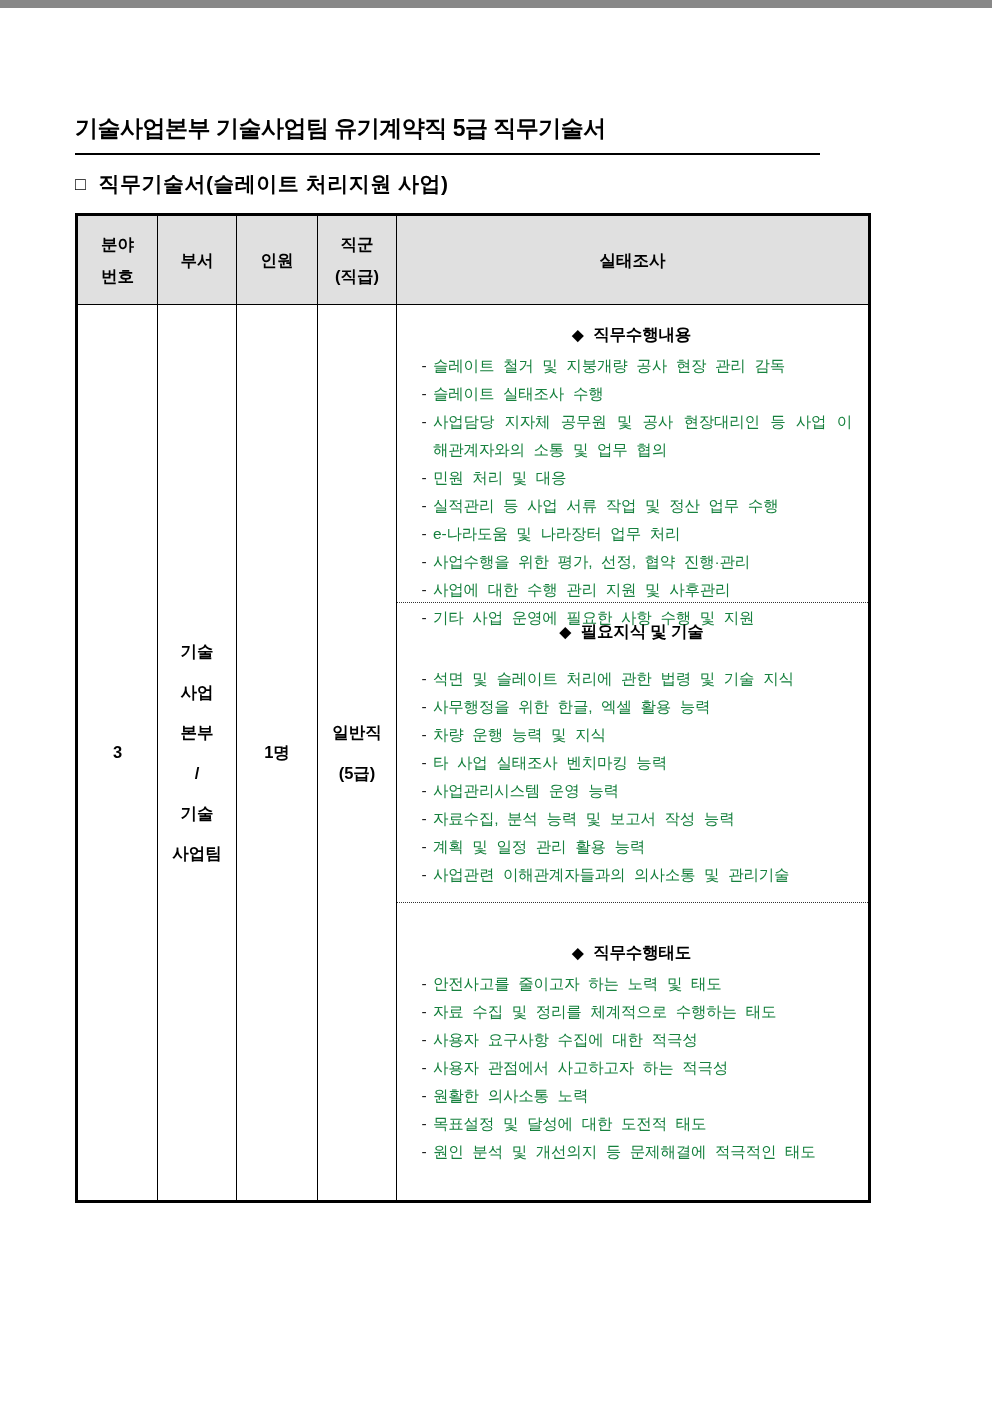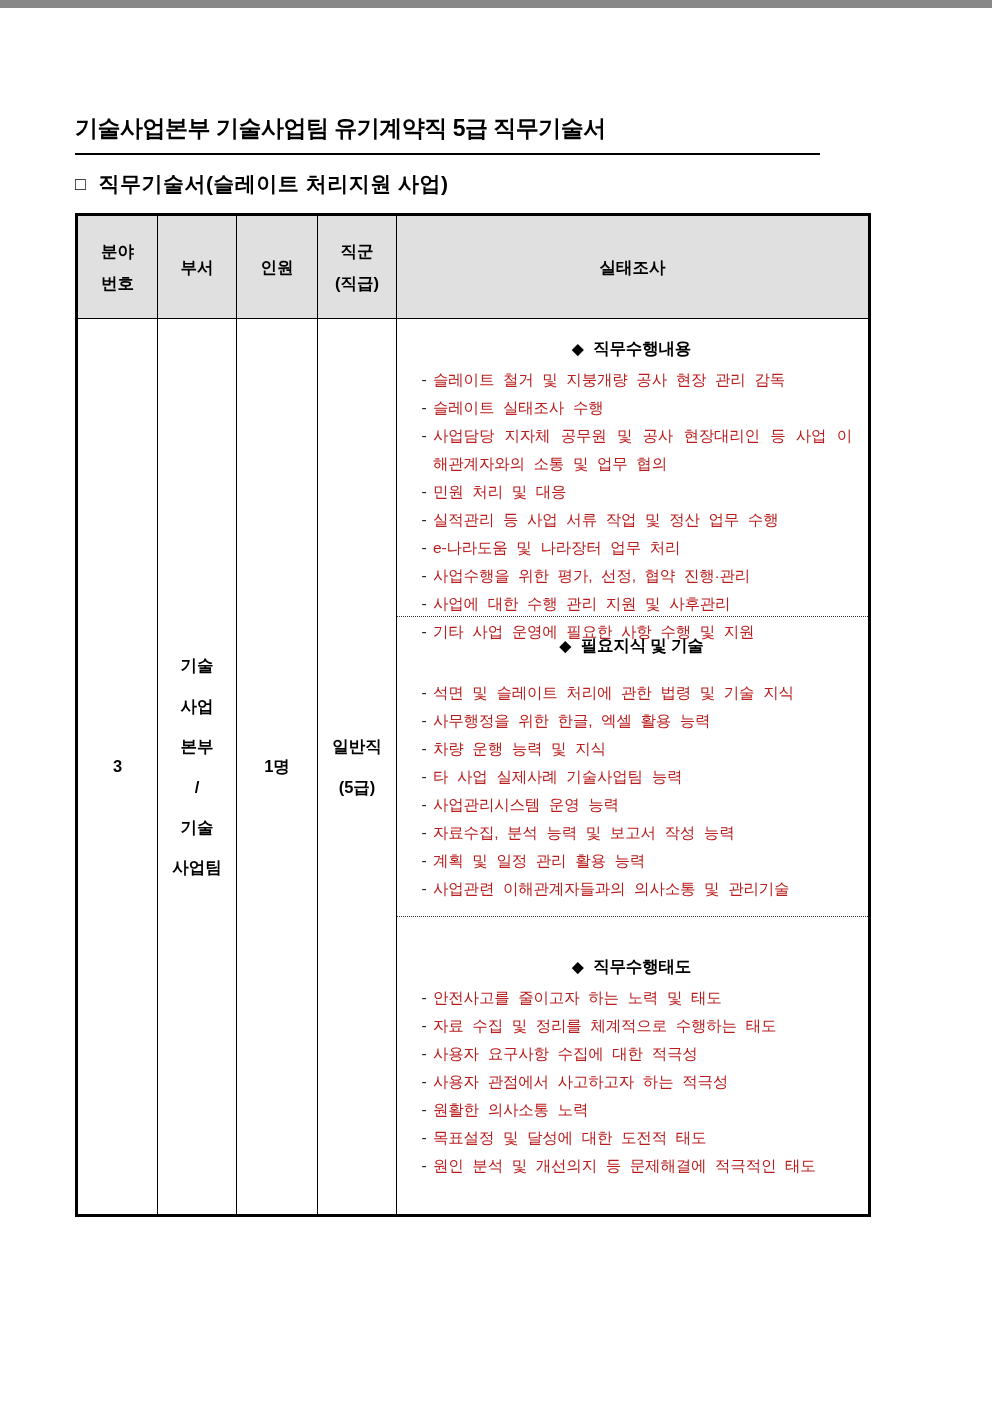--- a/index.html
+++ b/index.html
@@ -49,21 +49,21 @@
     border-collapse: collapse;
     table-layout: fixed;
   }
   table.job-table { border: 3px solid #000; }
   table.job-table th, table.job-table td {
     border: 1.5px solid #000;
     vertical-align: middle;
     text-align: center;
   }
   table.job-table thead th {
-    height: 104px;
+    height: 90px;
     background: #e0e0e0;
     font-size: 16.5px;
     font-weight: 700;
     line-height: 1.95;
     white-space: pre-line;
   }
   td.center-cell {
     font-size: 16.5px;
     font-weight: 700;
     line-height: 2.45;
@@ -102,21 +102,21 @@
     letter-spacing: -0.2px;
   }
   .bullet-line .dash {
     flex: none;
     width: 22px;
     padding-left: 4px;
     color: #222;
   }
   .bullet-line .bullet-text {
     flex: 1;
-    color: #b91c1c;
+    color: #15803d;
     text-align: justify;
     word-break: break-all;
     word-spacing: 0.30em;
   }
   .page-number {
     position: absolute;
     left: 0;
     right: 0;
     top: 1322px;
     text-align: center;
@@ -238,21 +238,21 @@
                   <span class="bullet-text">사무행정을 위한 한글, 엑셀 활용 능력</span>
                 </div>
 
                 <div class="bullet-line">
                   <span class="dash">-</span>
                   <span class="bullet-text">차량 운행 능력 및 지식</span>
                 </div>
 
                 <div class="bullet-line">
                   <span class="dash">-</span>
-                  <span class="bullet-text">타 사업 실제사례 기술사업팀 능력</span>
+                  <span class="bullet-text">타 사업 실태조사 벤치마킹 능력</span>
                 </div>
 
                 <div class="bullet-line">
                   <span class="dash">-</span>
                   <span class="bullet-text">사업관리시스템 운영 능력</span>
                 </div>
 
                 <div class="bullet-line">
                   <span class="dash">-</span>
                   <span class="bullet-text">자료수집, 분석 능력 및 보고서 작성 능력</span>

